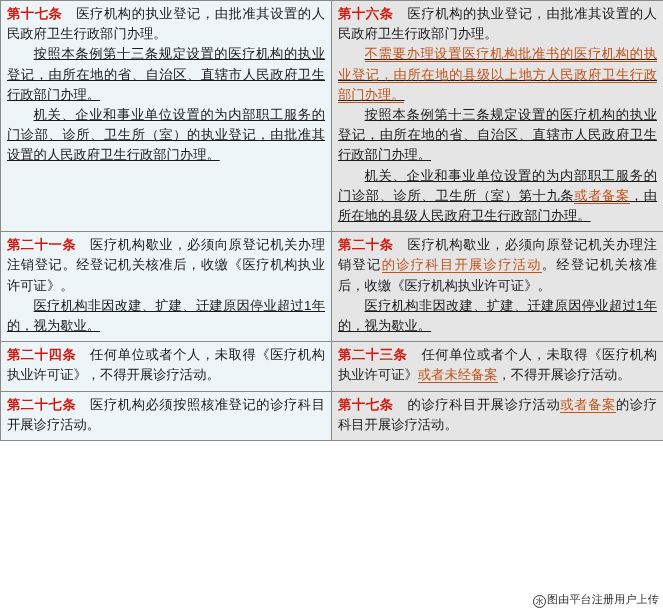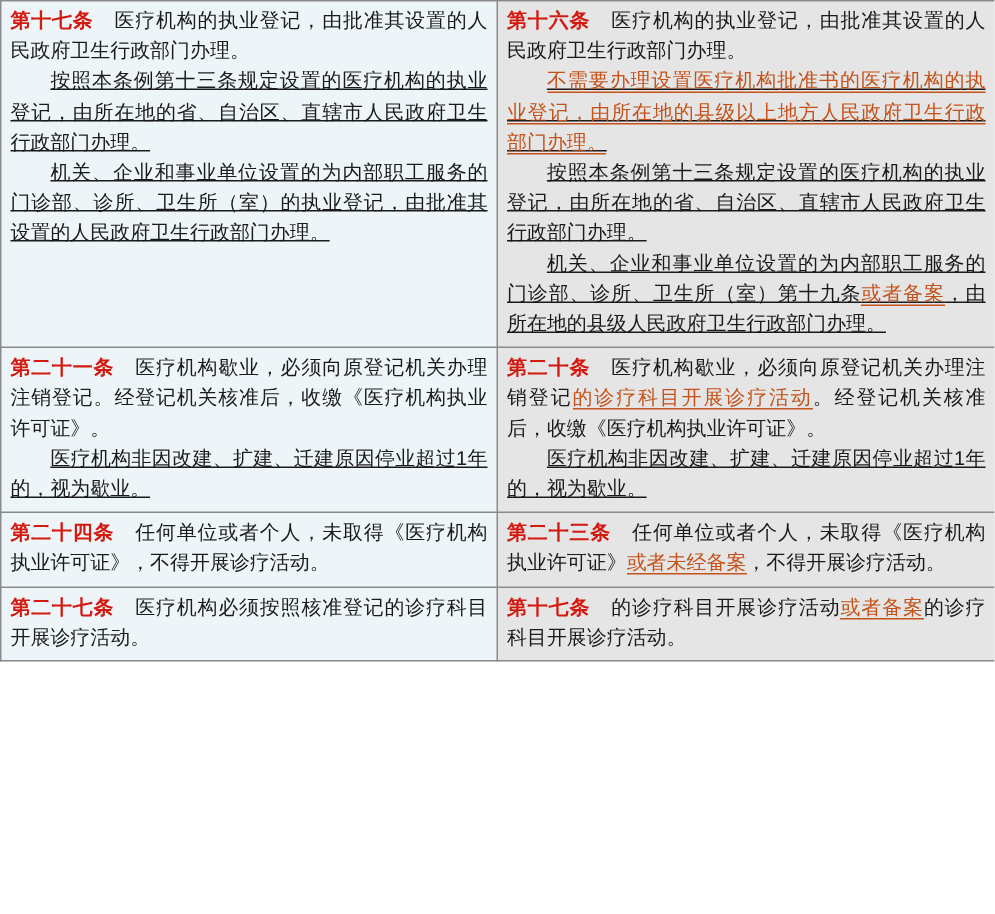--- a/index.html
+++ b/index.html
@@ -132,14 +132,15 @@
           <p class="p"><span class="art">第二十七条</span><span>　医疗机构必须按照核准登记的诊疗科目开展诊疗活动。</span></p>
         </td>
         <td class="right">
           <p class="p"><span class="art">第十七条</span><span>　的诊疗科目开展诊疗活动</span><span class="chg-u">或者备案</span><span>的诊疗科目开展诊疗活动。</span></p>
         </td>
       </tr>
 
     </tbody>
   </table>
 
+  <div class="watermark"><span class="wm-circle">水</span><span>图由平台注册用户上传</span></div>
 
 </div>
 
 </body></html>

